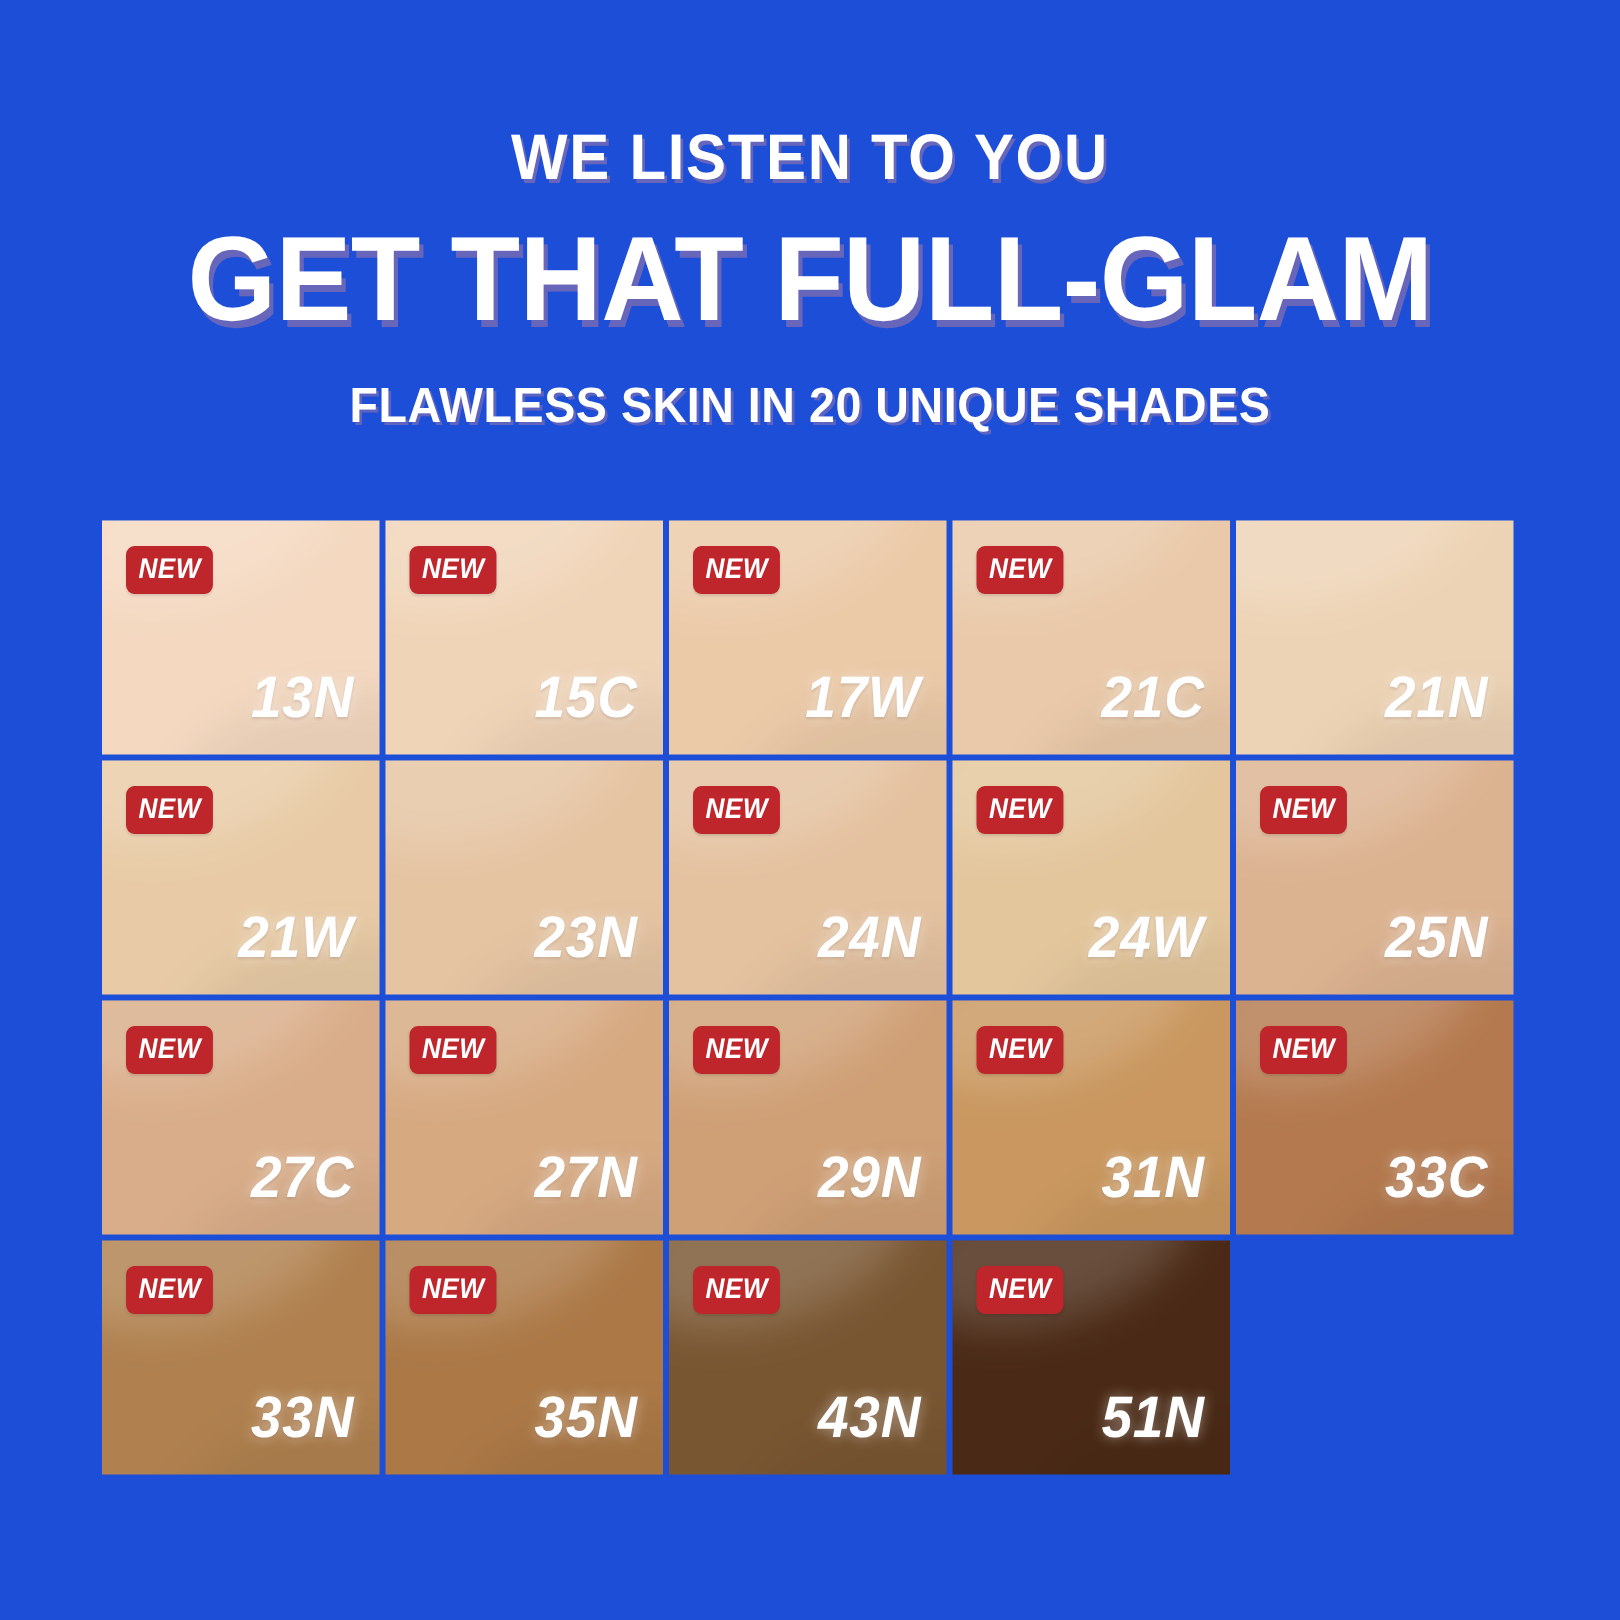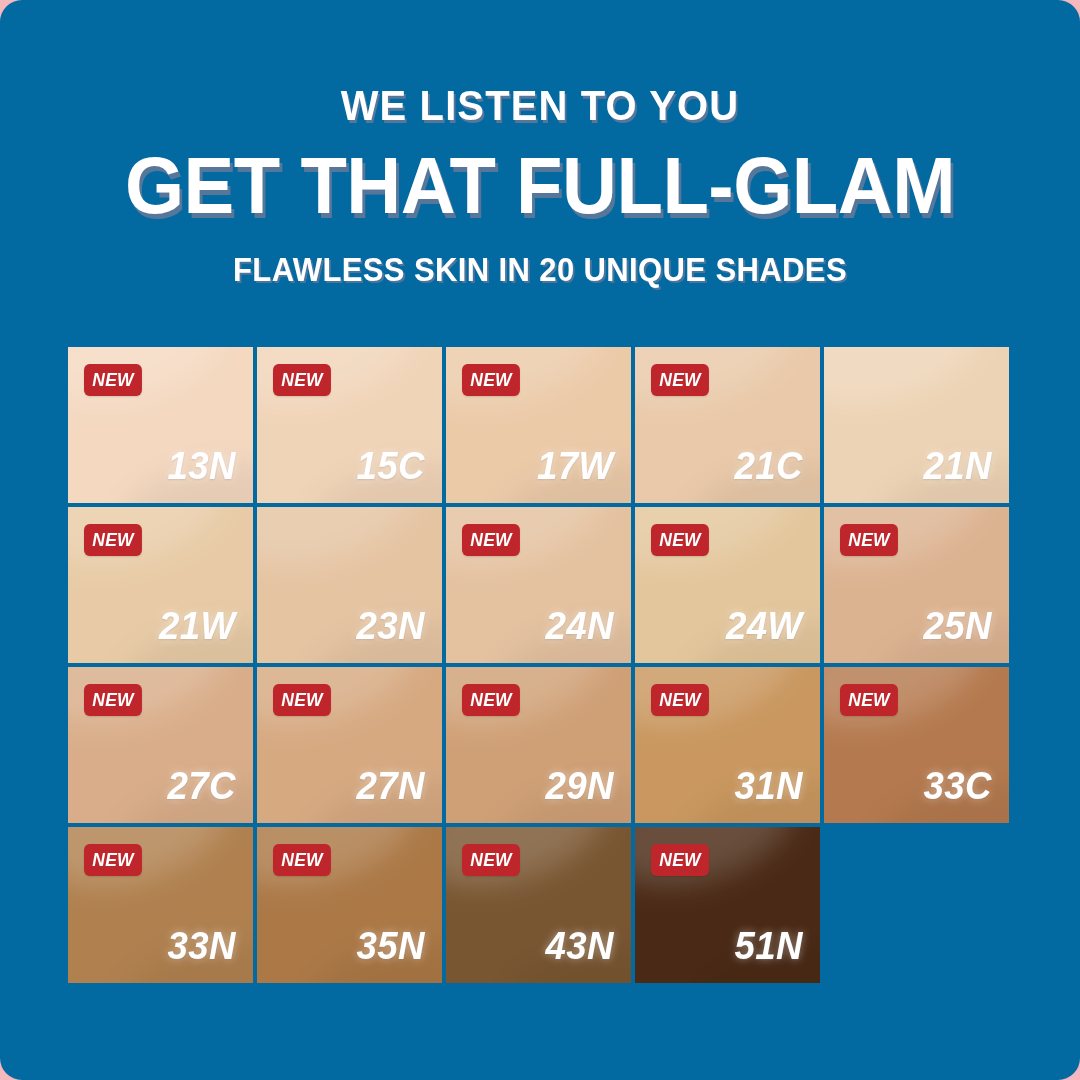--- a/index.html
+++ b/index.html
@@ -11,23 +11,22 @@
     height: 1080px;
     overflow: hidden;
     font-family: "Liberation Sans", sans-serif;
     background: #f5b9bd;
   }
 
   #poster {
     position: relative;
     width: 1080px;
     height: 1080px;
-    background: #0369a1;
+    background: #1d4ed8;
     box-sizing: border-box;
-    border-radius: 22px;
   }
 
   
   .headline-block {
     position: absolute;
     top: 84px;
     left: 0;
     width: 1080px;
     text-align: center;
   }

